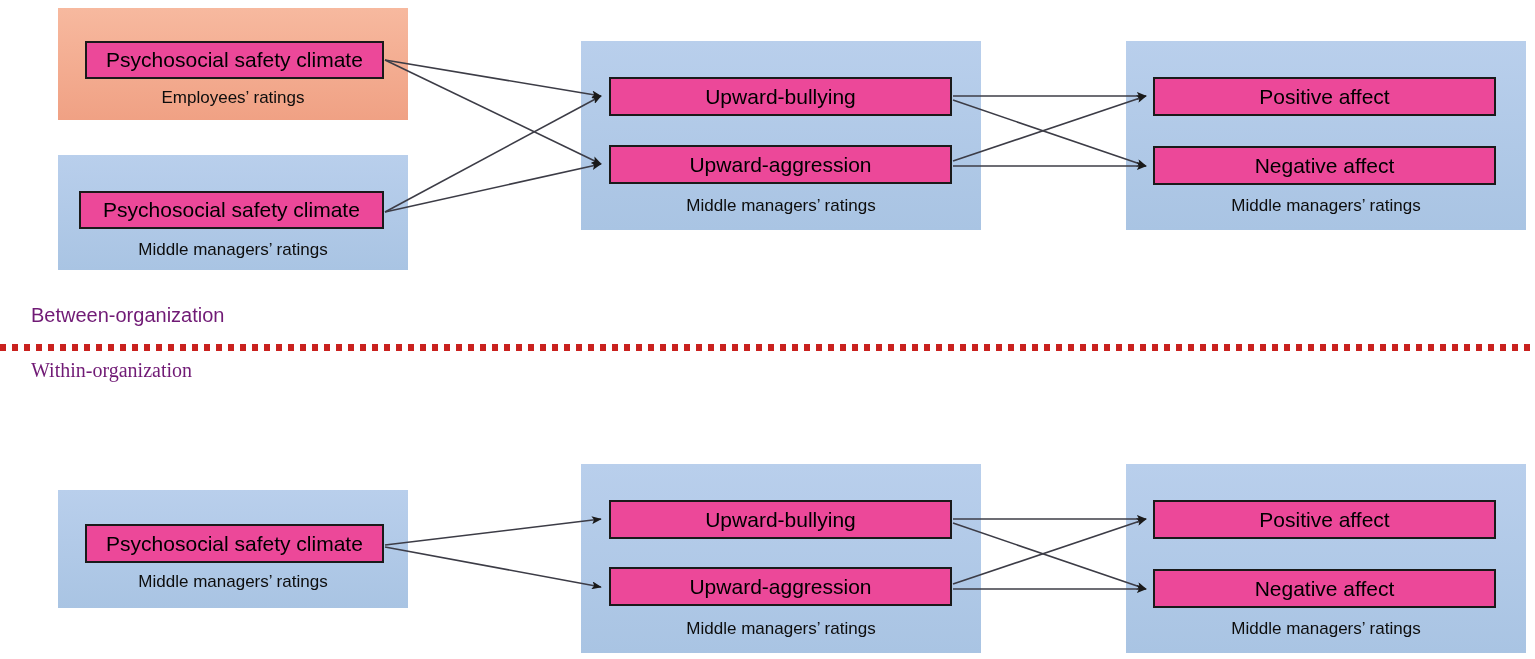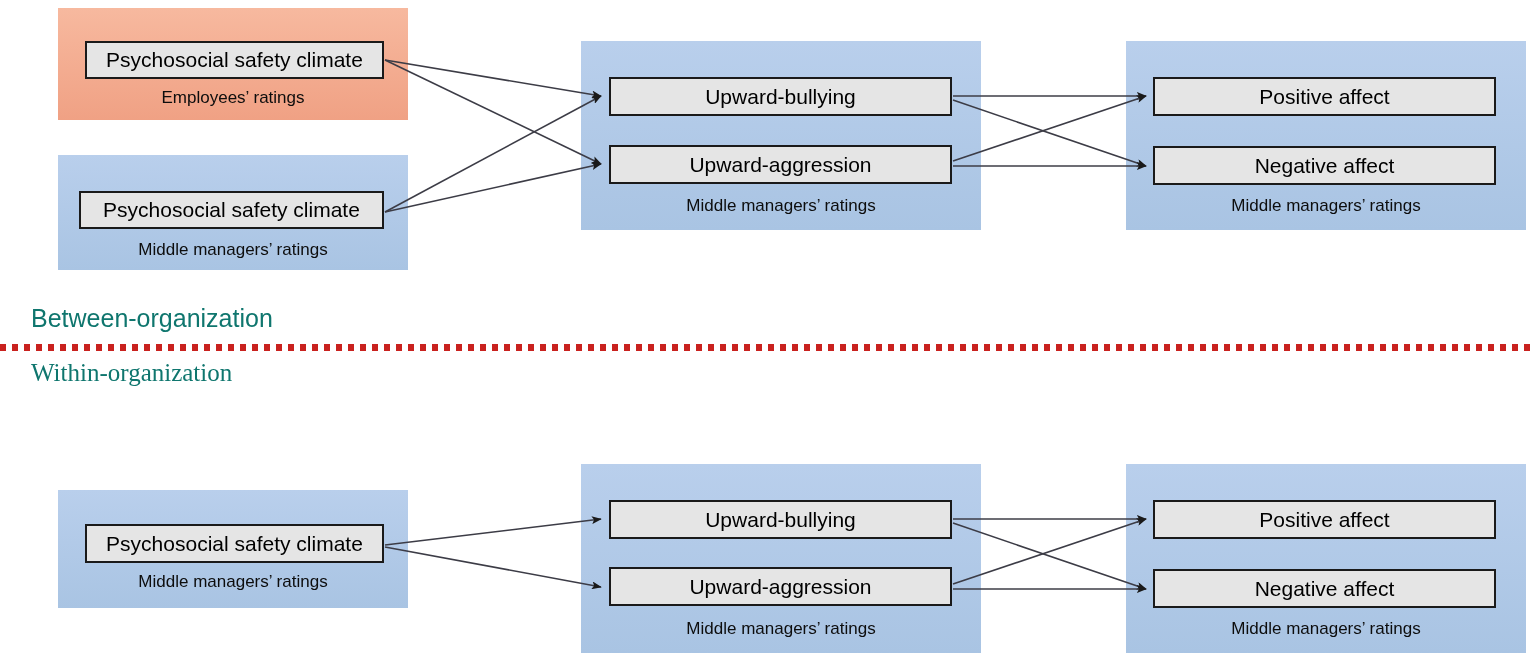--- a/index.html
+++ b/index.html
@@ -29,21 +29,21 @@
   .panel.blue {
     background: linear-gradient(180deg, #b9cfec 0%, #a9c4e3 100%);
   }
   .panel.orange {
     background: linear-gradient(180deg, #f7b99f 0%, #f0a184 100%);
   }
   
   .node {
     position: absolute;
     box-sizing: border-box;
-    background: #e5e5e5;
+    background: #ec4899;
     border: 2px solid #1a1a1a;
     display: flex;
     align-items: center;
     justify-content: center;
     font-size: 21px;
     color: #000000;
     line-height: 1.1;
     z-index: 4;
   }
   
@@ -51,22 +51,22 @@
     position: absolute;
     text-align: center;
     font-size: 17px;
     color: #0d0d0d;
     z-index: 3;
     white-space: nowrap;
   }
   
   .level-label {
     position: absolute;
-    font-size: 25px;
-    color: #0f766e;
+    font-size: 20px;
+    color: #701a75;
     white-space: nowrap;
     z-index: 2;
   }
   
   .divider {
     position: absolute;
     left: 0;
     width: 1535px;
     height: 7px;
     z-index: 6;

